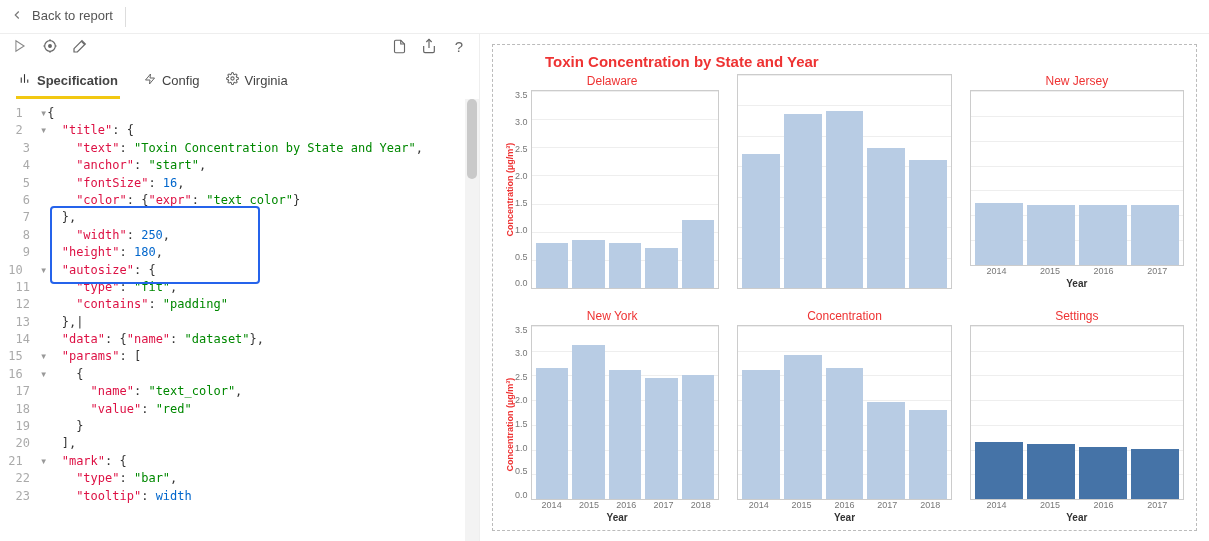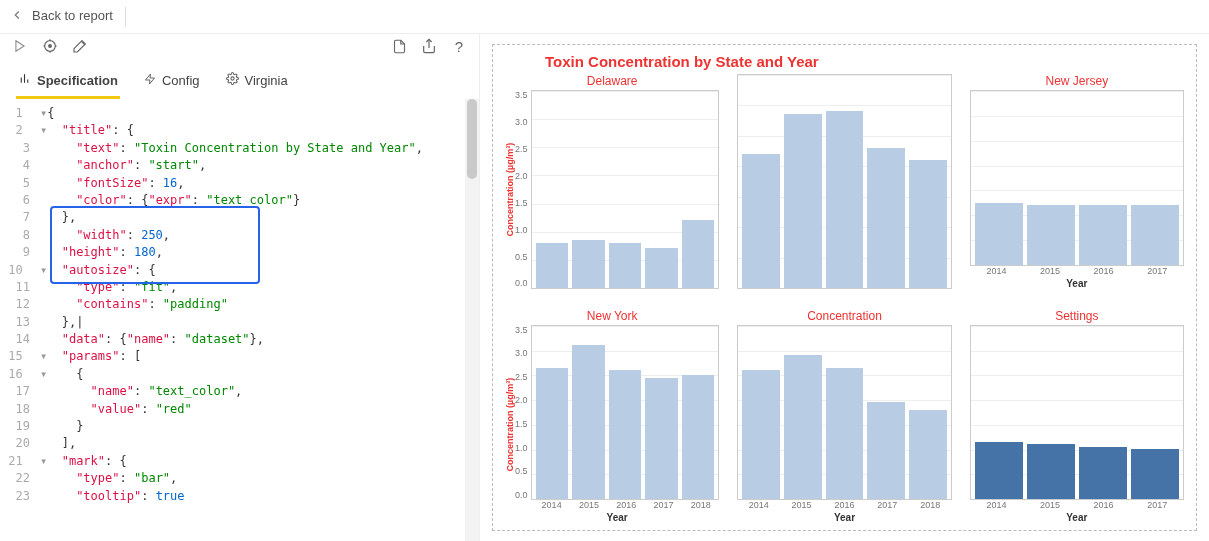--- a/index.html
+++ b/index.html
@@ -156,21 +156,21 @@
           <div class="line"><span class="gutter">13</span><span class="fold"> </span><span class="code">  },|</span></div>
           <div class="line"><span class="gutter">14</span><span class="fold"> </span><span class="code">  <span class="key">"data"</span>: {<span class="key">"name"</span>: <span class="str">"dataset"</span>},</span></div>
           <div class="line"><span class="gutter">15 </span><span class="fold">▾</span><span class="code">  <span class="key">"params"</span>: [</span></div>
           <div class="line"><span class="gutter">16 </span><span class="fold">▾</span><span class="code">    {</span></div>
           <div class="line"><span class="gutter">17</span><span class="fold"> </span><span class="code">      <span class="key">"name"</span>: <span class="str">"text_color"</span>,</span></div>
           <div class="line"><span class="gutter">18</span><span class="fold"> </span><span class="code">      <span class="key">"value"</span>: <span class="str">"red"</span></span></div>
           <div class="line"><span class="gutter">19</span><span class="fold"> </span><span class="code">    }</span></div>
           <div class="line"><span class="gutter">20</span><span class="fold"> </span><span class="code">  ],</span></div>
           <div class="line"><span class="gutter">21 </span><span class="fold">▾</span><span class="code">  <span class="key">"mark"</span>: {</span></div>
           <div class="line"><span class="gutter">22</span><span class="fold"> </span><span class="code">    <span class="key">"type"</span>: <span class="str">"bar"</span>,</span></div>
-          <div class="line"><span class="gutter">23</span><span class="fold"> </span><span class="code">    <span class="key">"tooltip"</span>: <span class="kw">true</span></span></div>
+          <div class="line"><span class="gutter">23</span><span class="fold"> </span><span class="code">    <span class="key">"tooltip"</span>: <span class="kw">width</span></span></div>
         </div>
       <div class="json-highlight"></div>
       <div class="scrollbar-v">
           <div class="thumb"></div>
         </div>
     </div>
   </div>
 
   <div class="right">
     <div class="viz-frame">

